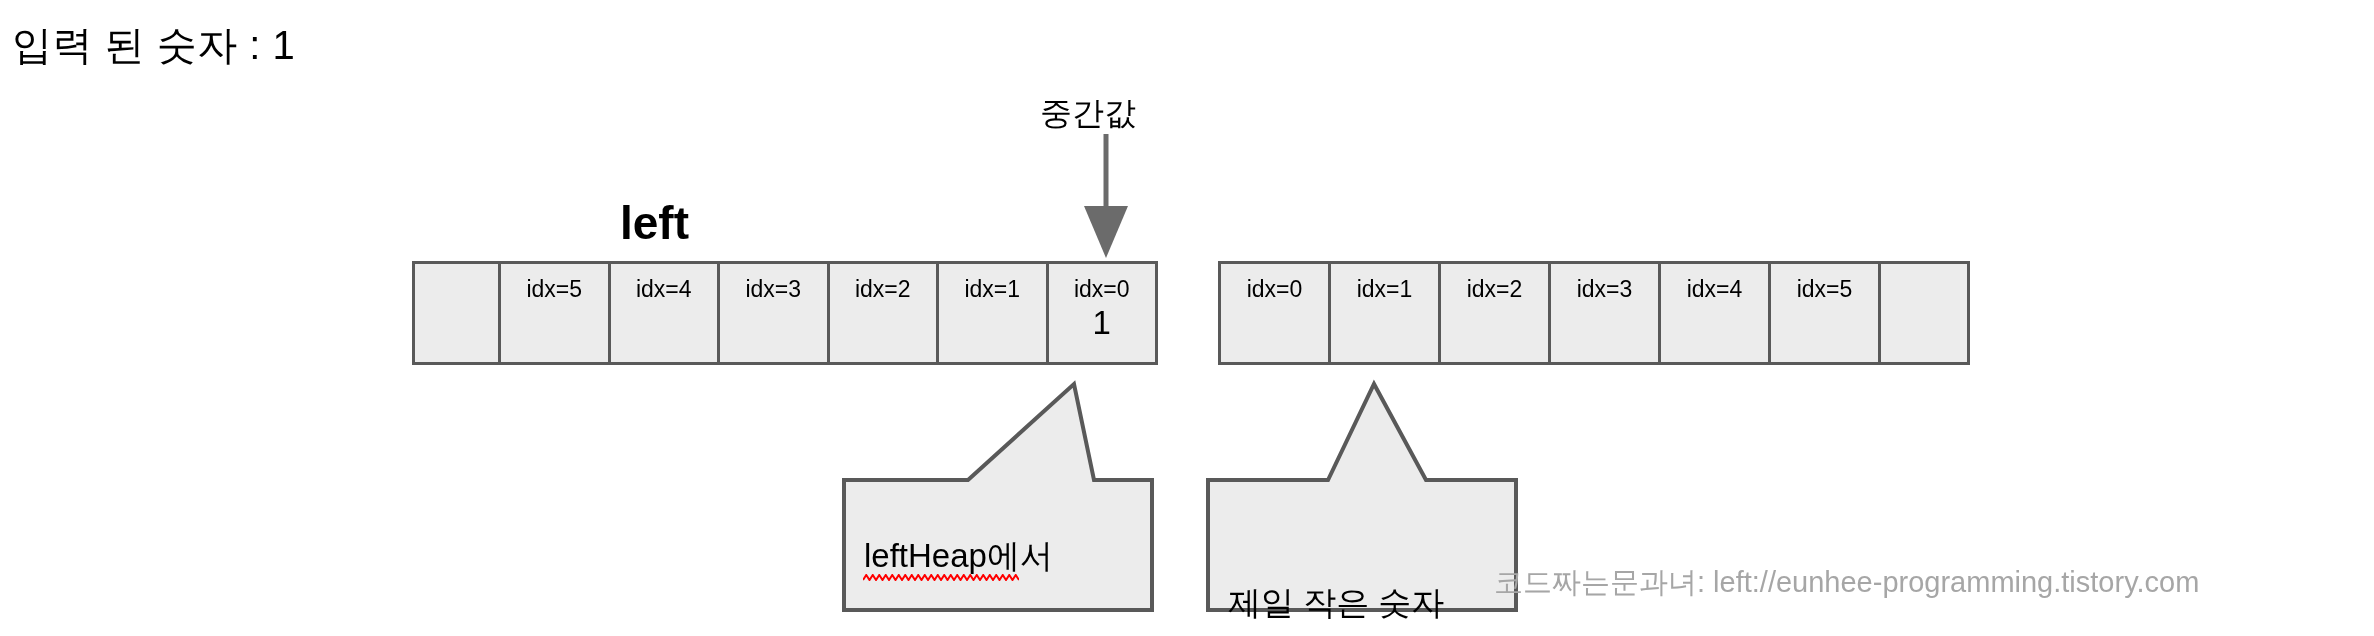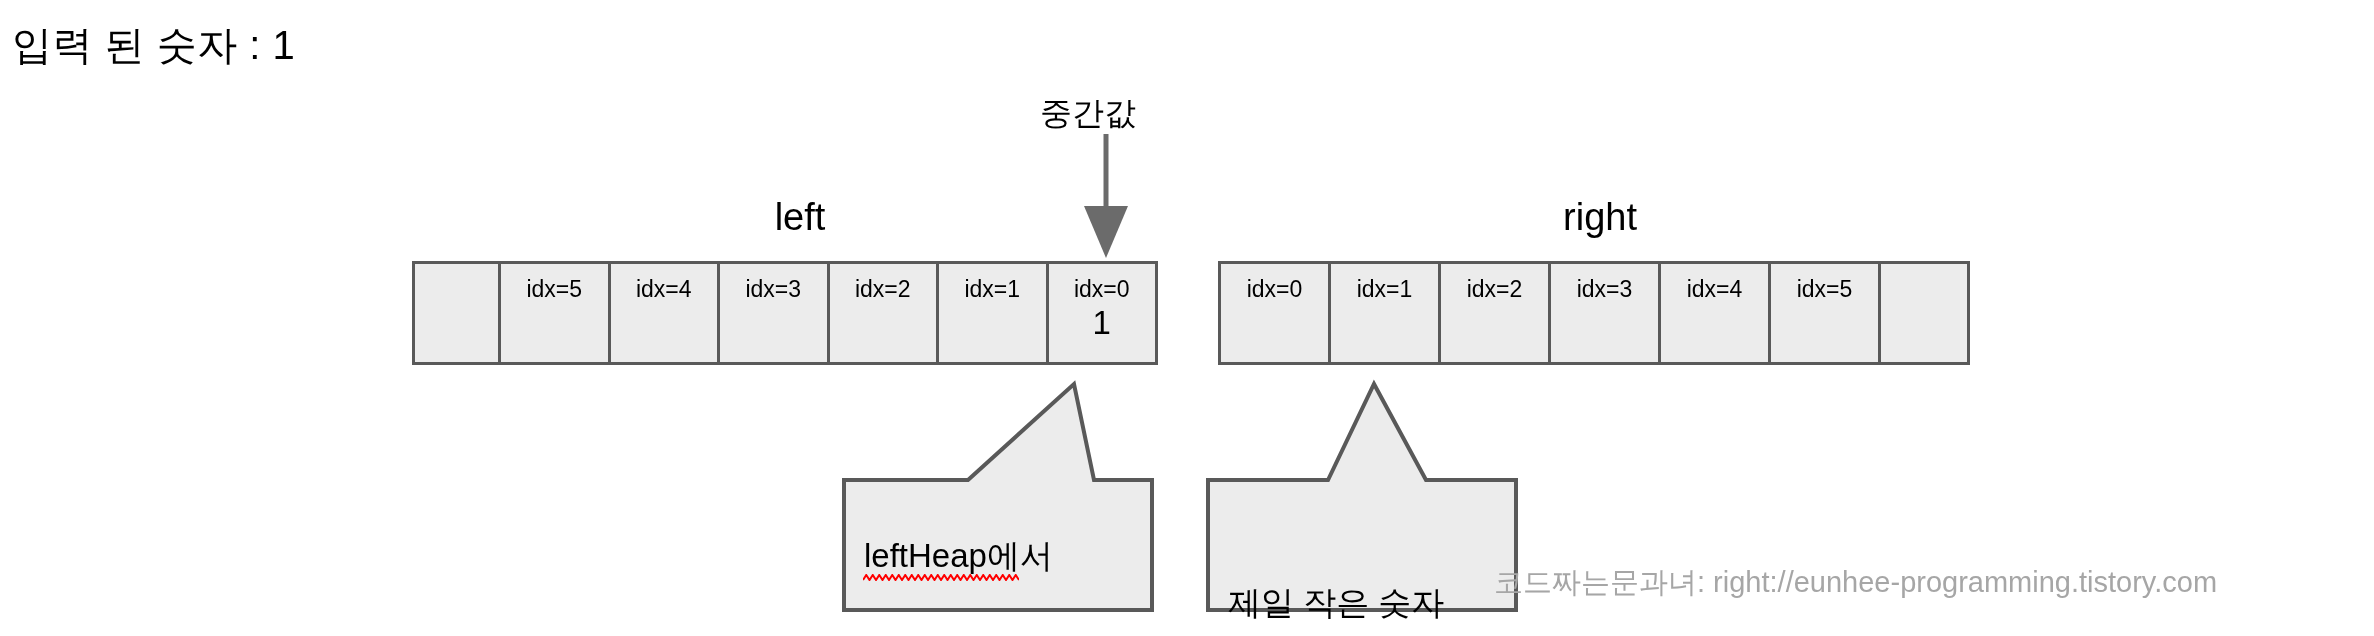--- a/index.html
+++ b/index.html
@@ -46,24 +46,25 @@
     position: absolute;
     left: 1076px;
     top: 134px;
     width: 60px;
     height: 128px;
   }
 
   
   .heap-caption {
     position: absolute;
-    font-size: 38px;
-    color: #000;
-    text-align: center;
-    white-space: pre;
+    font-size: 46px;
+    color: #000;
+    text-align: left;
+    white-space: pre;
+    font-weight: bold;
   }
   #left-caption  { left: 620px;  top: 196px; width: 360px; }
   #right-caption { left: 1420px; top: 196px; width: 360px; }
 
   
   .array {
     position: absolute;
     top: 261px;
     height: 104px;
     display: flex;
@@ -156,21 +157,20 @@
   <div id="title">입력 된 숫자 : 1</div>
 
   <div id="median-label">중간값</div>
 
   <svg id="median-arrow" viewBox="0 0 60 128">
     <line x1="30" y1="0" x2="30" y2="80" stroke="#6b6b6b" stroke-width="5"></line>
     <polygon points="30,124 8,72 52,72" fill="#6b6b6b"></polygon>
   </svg>
 
   <div class="heap-caption" id="left-caption">left</div>
-  <div class="heap-caption" id="right-caption">right</div>
 
   <div class="array" id="left-array">
       <div class="cell empty">
         <div class="cell-label"></div>
       </div>
       <div class="cell slot">
         <div class="cell-label">idx=5</div>
       </div>
       <div class="cell slot">
         <div class="cell-label">idx=4</div>
@@ -223,15 +223,15 @@
     </svg>
   </div>
 
   <div class="callout" id="right-callout">
     <svg class="callout-svg" viewBox="0 0 312 230" preserveAspectRatio="none">
       <polygon points="2,98 2,228 310,228 310,98 220,98 168,2 122,98" fill="#ececec" stroke="#595959" stroke-width="4" stroke-linejoin="miter"></polygon>
     </svg>
     <div class="callout-text"><br><span>제일 작은 숫자</span></div>
   </div>
 
-  <div id="watermark">코드짜는문과녀: right://eunhee-programming.tistory.com</div>
+  <div id="watermark">코드짜는문과녀: left://eunhee-programming.tistory.com</div>
 
 </div>
 
 </body></html>

